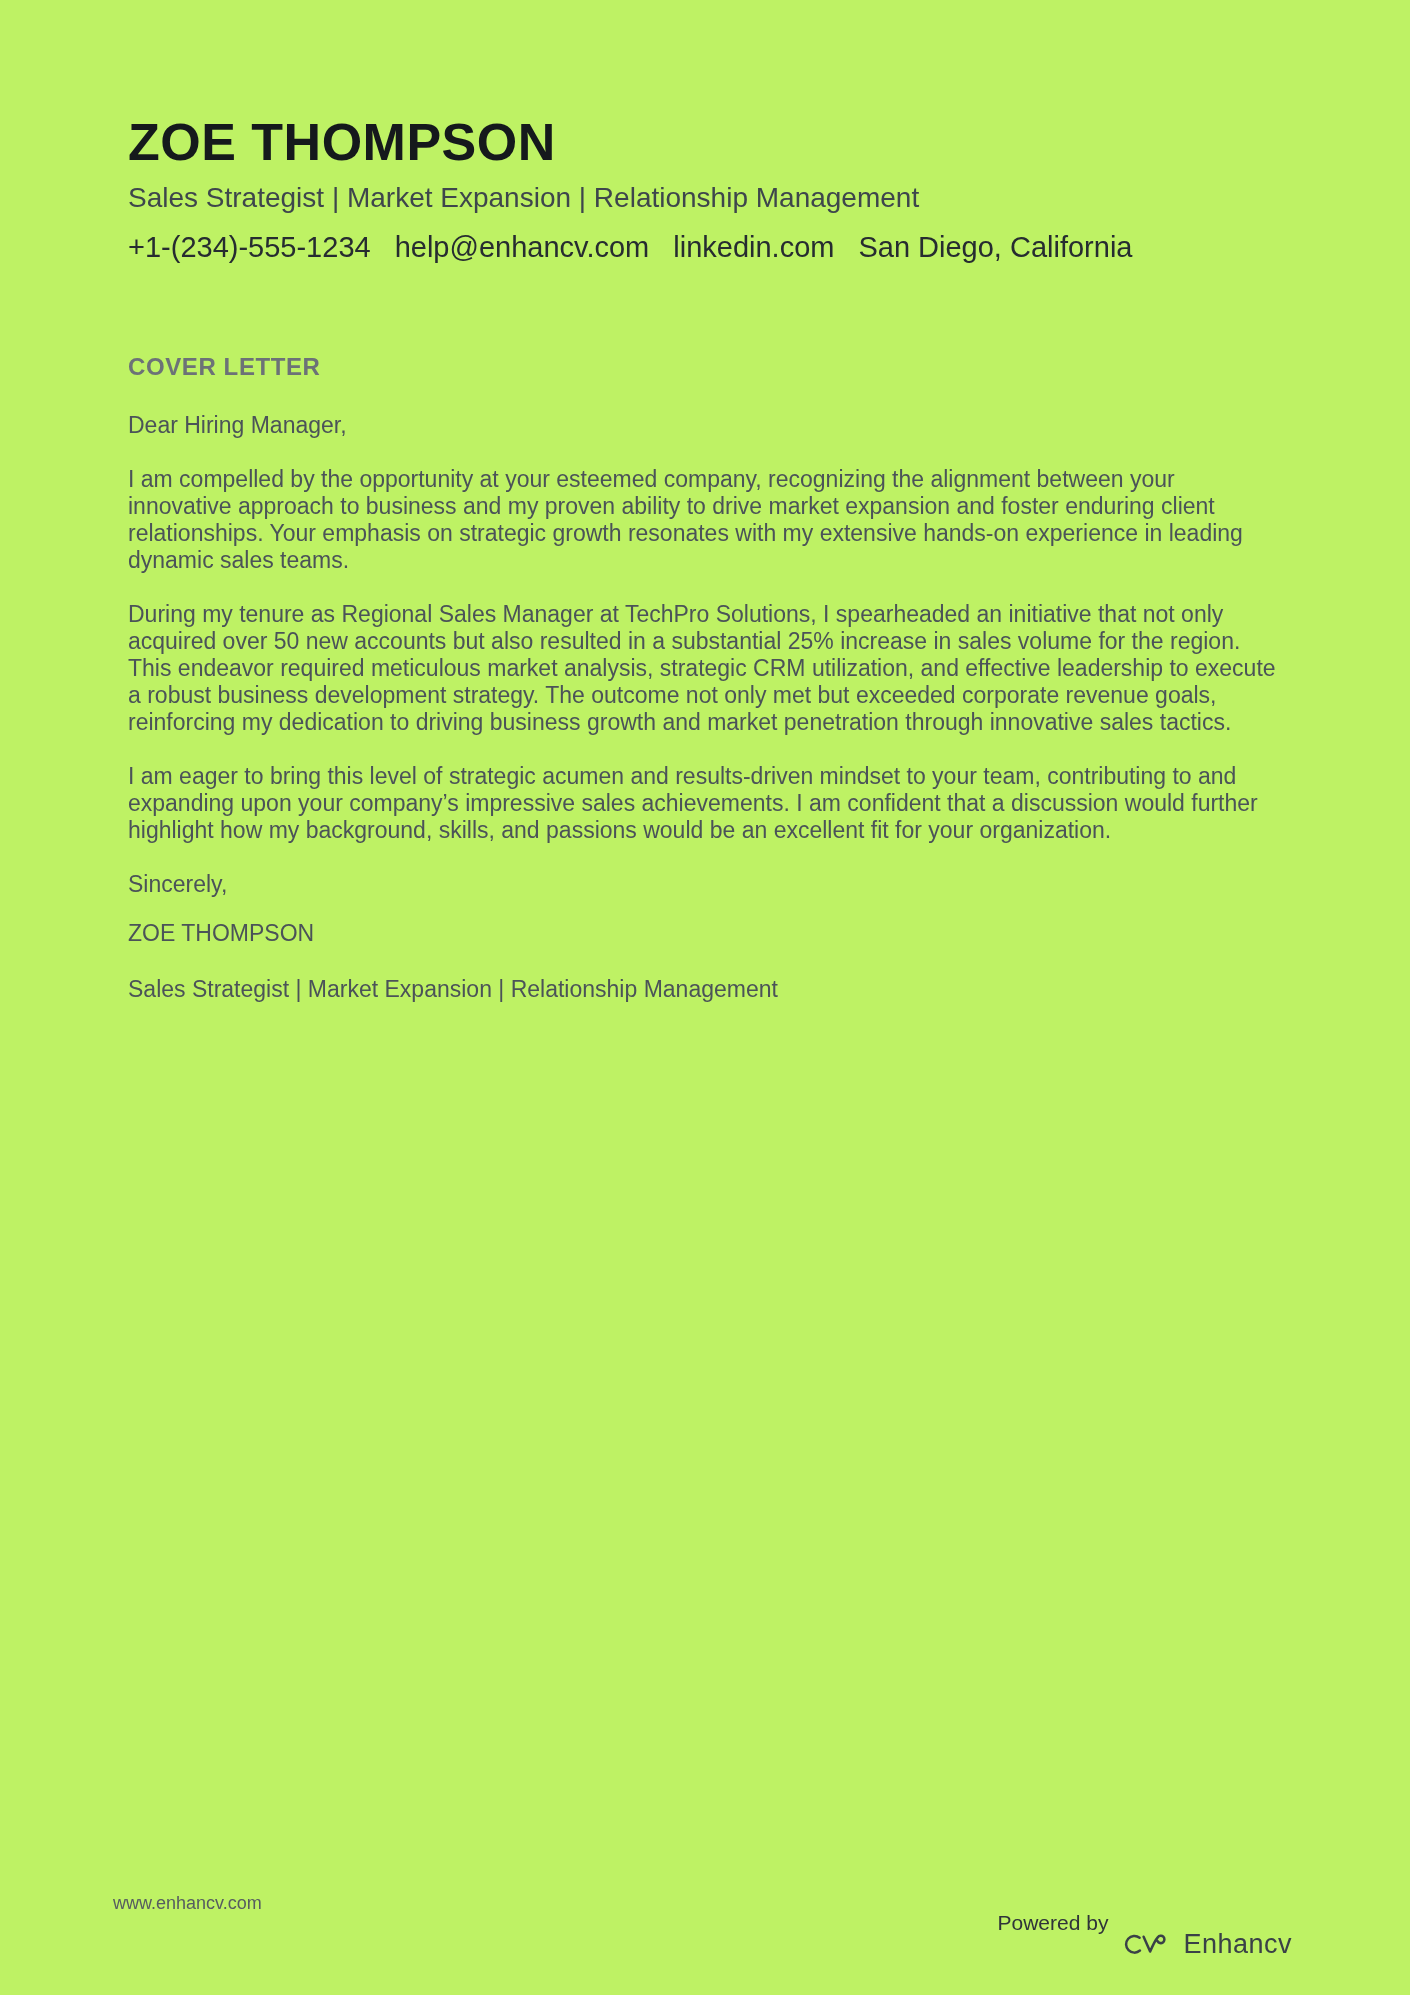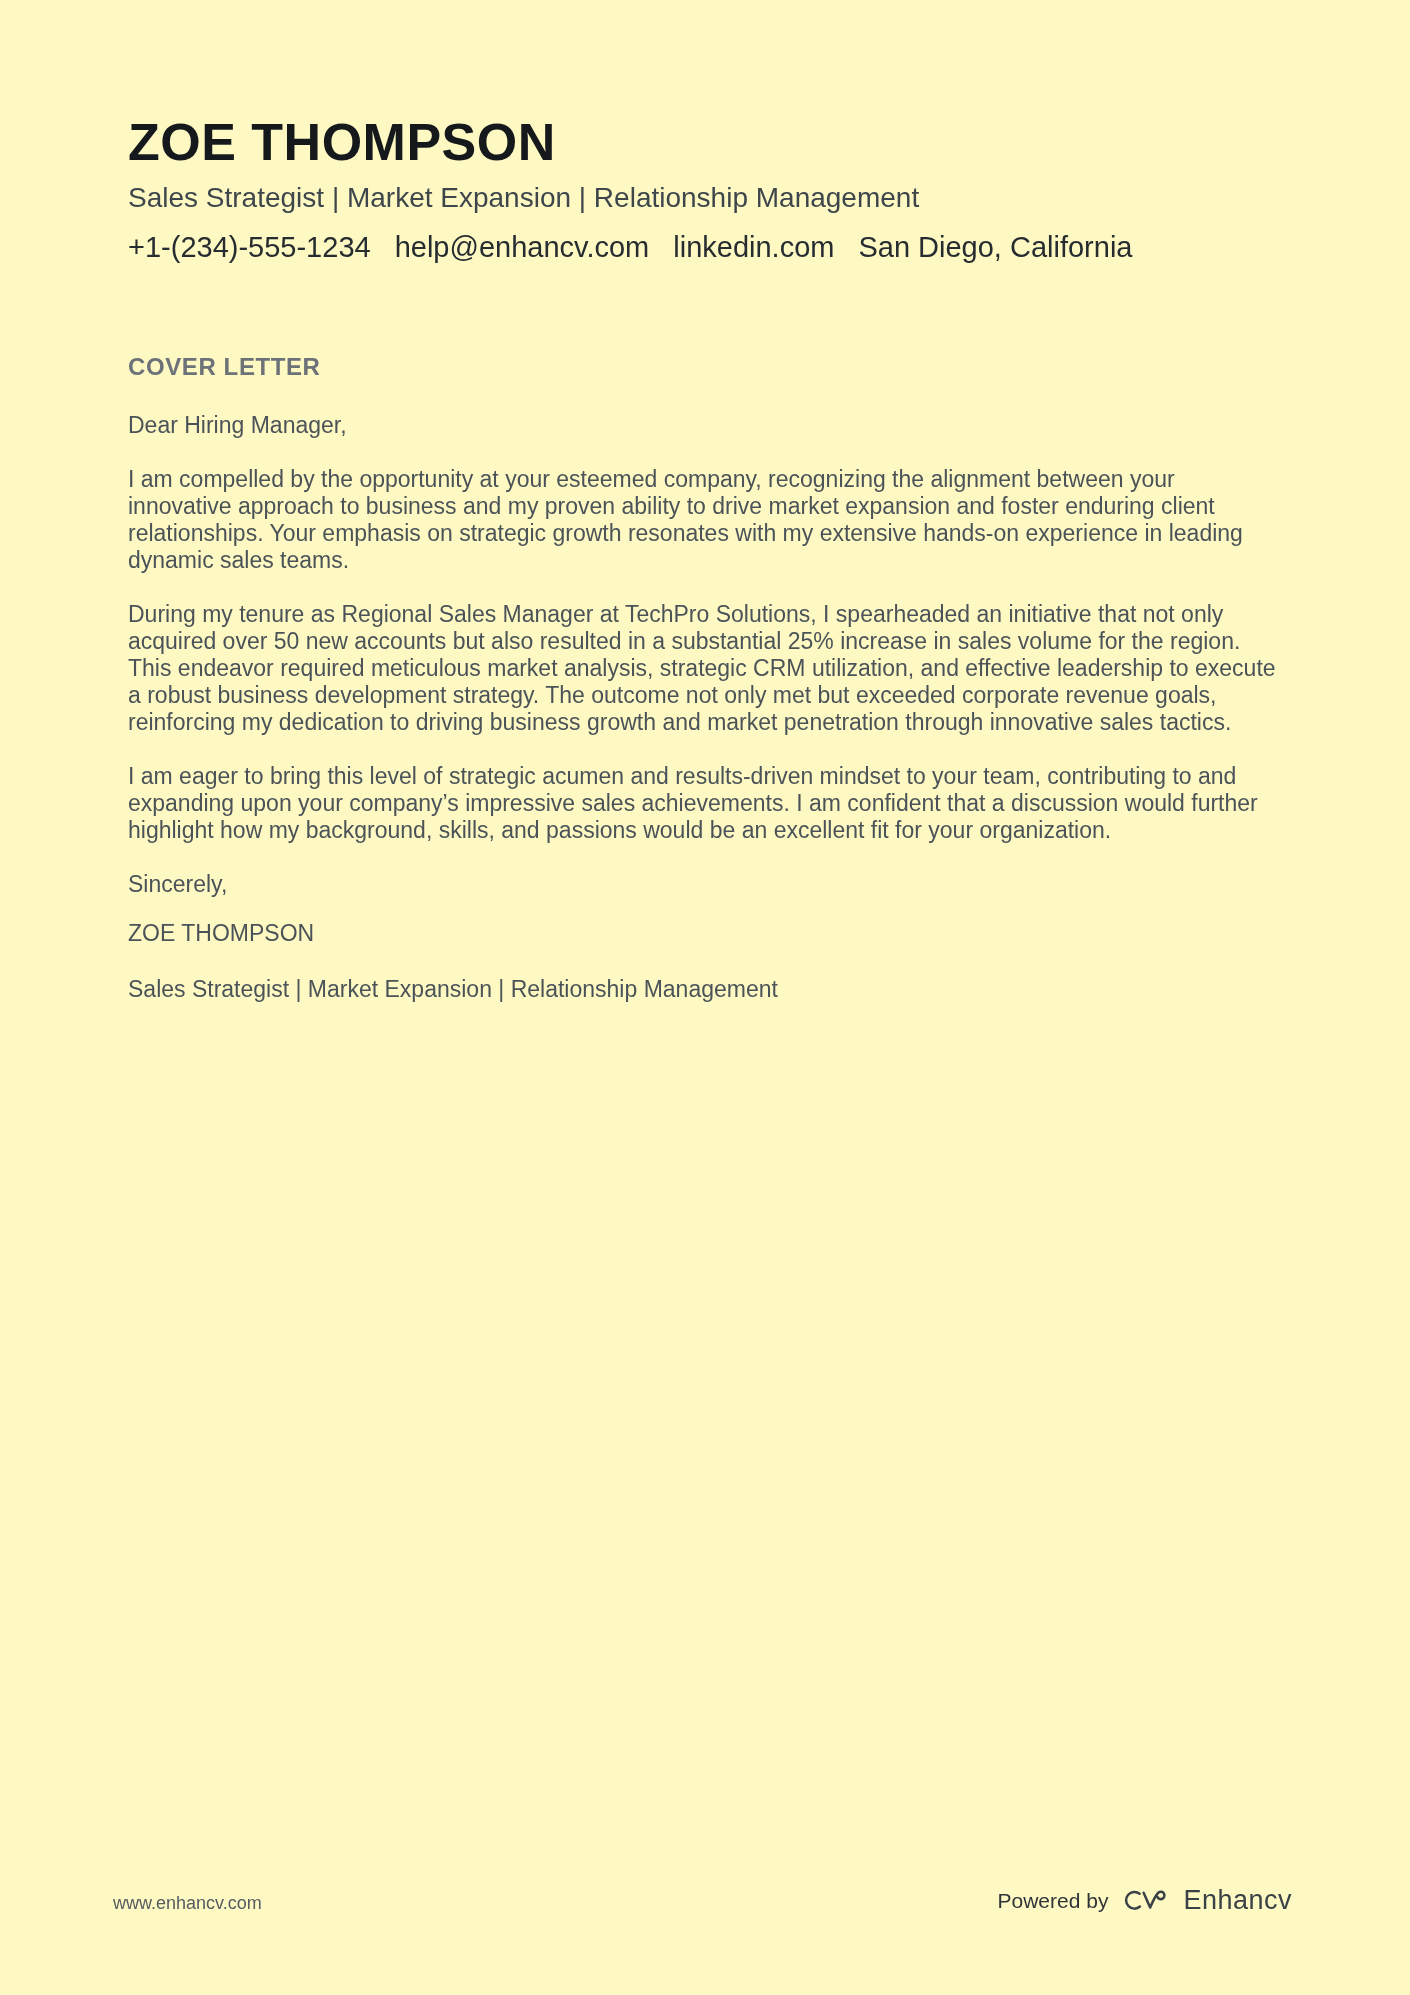--- a/index.html
+++ b/index.html
@@ -2,21 +2,21 @@
 <html><head>
 <meta charset="utf-8">
 <style>
   * { margin: 0; padding: 0; box-sizing: border-box; }
   html, body { background: #e9e9e9; }
   .page {
     position: relative;
     width: 1410px;
     height: 1995px;
     margin: 0 auto;
-    background: #fef9c3;
+    background: #bef264;
     font-family: "Liberation Sans", sans-serif;
     overflow: hidden;
   }
   .content { padding: 0 128px; }
 
   .name {
     padding-top: 116px;
     font-size: 52px;
     line-height: 1.0;
     font-weight: 700;
@@ -76,21 +76,21 @@
     right: 118px;
     top: 0;
     display: flex;
     align-items: center;
     gap: 12px;
   }
   .powered-by {
     font-size: 21px;
     color: #2f3439;
   }
-  .brand-lockup { display: flex; align-items: center; gap: 15px; }
+  .brand-lockup { display: flex; align-items: center; gap: 15px; margin-top: 44px; }
   .brand-logo { display: block; }
   .brand-name {
     font-size: 27px;
     letter-spacing: 0.5px;
     color: #3a4147;
   }
 </style>
 </head>
 <body>
 

